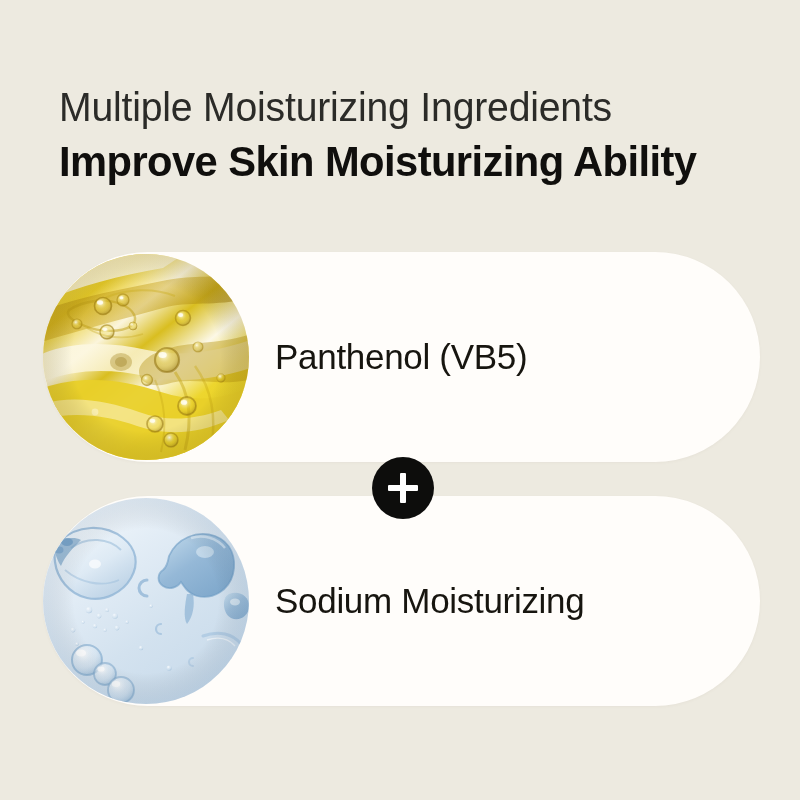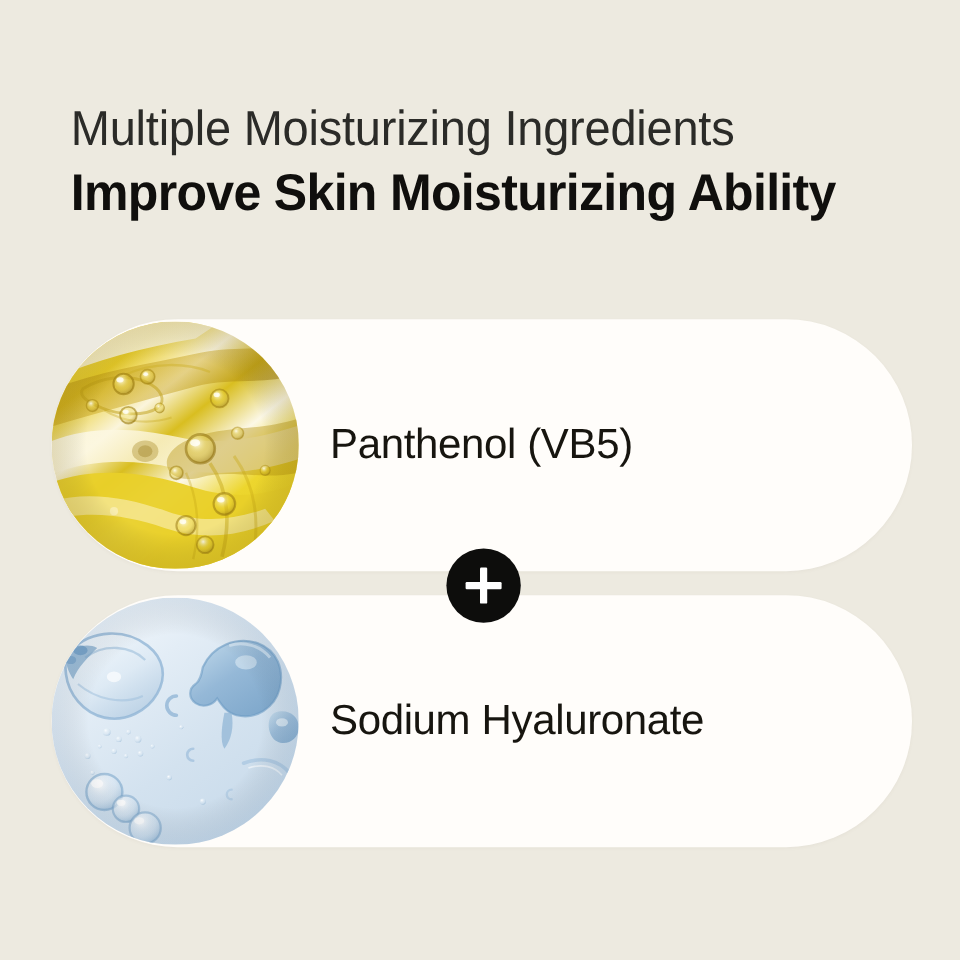--- a/index.html
+++ b/index.html
@@ -48,21 +48,21 @@
   
   .card {
     position: absolute;
     left: 43px;
     width: 717px;
     height: 210px;
     background: #FFFDFA;
     border-radius: 105px;
     box-shadow: 0 1px 3px rgba(120,110,85,0.055);
   }
-  #card-panthenol { top: 266px; }
+  #card-panthenol { top: 252px; }
   #card-hyaluronate { top: 496px; }
 
   .card-label {
     position: absolute;
     left: 232px;
     top: 0;
     height: 210px;
     display: flex;
     align-items: center;
     font-size: 35px;
@@ -340,19 +340,19 @@
       <path d="M150,160 A4,4 0 1,0 150,168" fill="none" stroke="#A6C5DF" stroke-width="2" opacity="0.6" stroke-linecap="round"></path>
       <circle cx="98" cy="150" r="2.2" fill="url(#gelBub)"></circle>
       <circle cx="126" cy="170" r="2.6" fill="url(#gelBub)"></circle>
       <circle cx="108" cy="108" r="1.8" fill="url(#gelBub)"></circle>
       <circle cx="34" cy="146" r="1.8" fill="url(#gelBub)"></circle>
 
       <rect width="206" height="206" fill="url(#gelVig)"></rect>
     </svg>
   </div>
 
-  <div class="card-label">Sodium Hyaluronate</div>
+  <div class="card-label">Sodium Moisturizing</div>
 </div>
 
 <div class="plus-badge">
   <span class="bar h"></span>
   <span class="bar v"></span>
 </div>
 
 </body></html>

